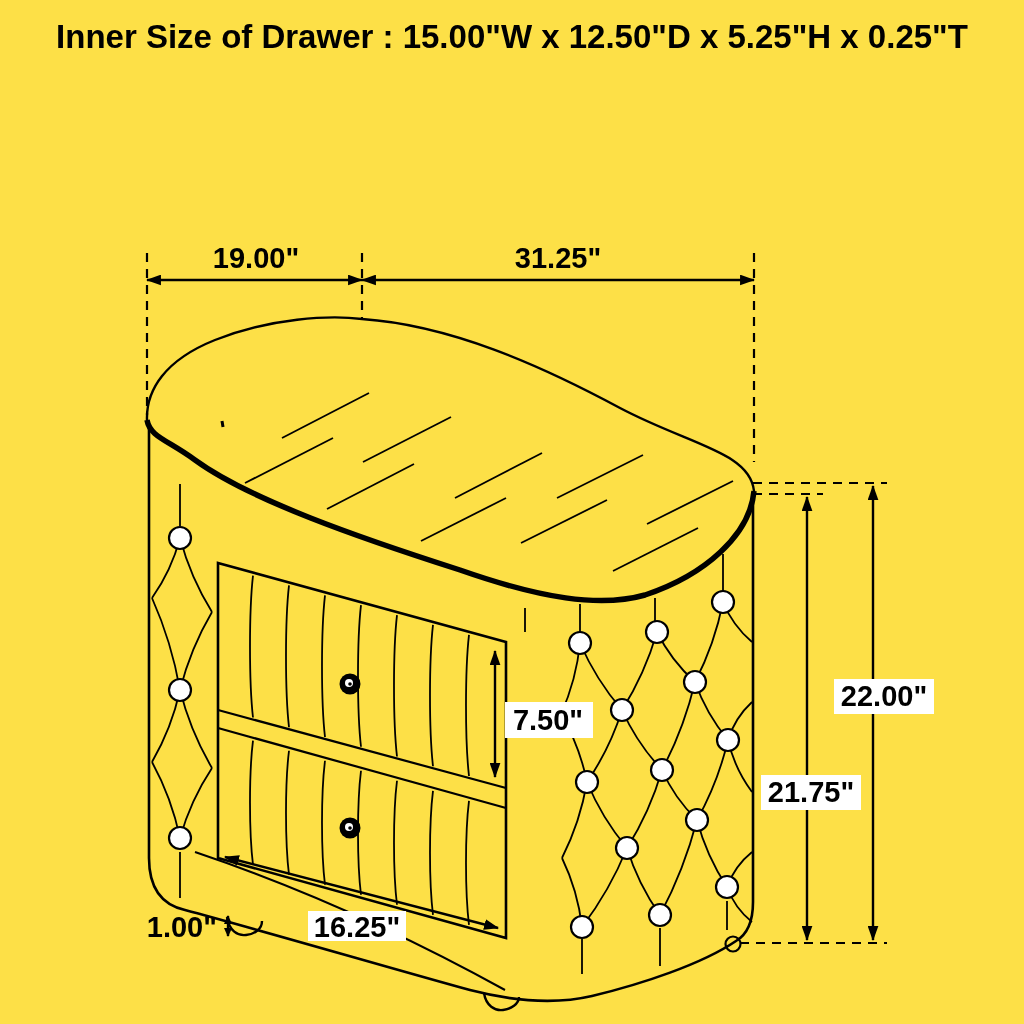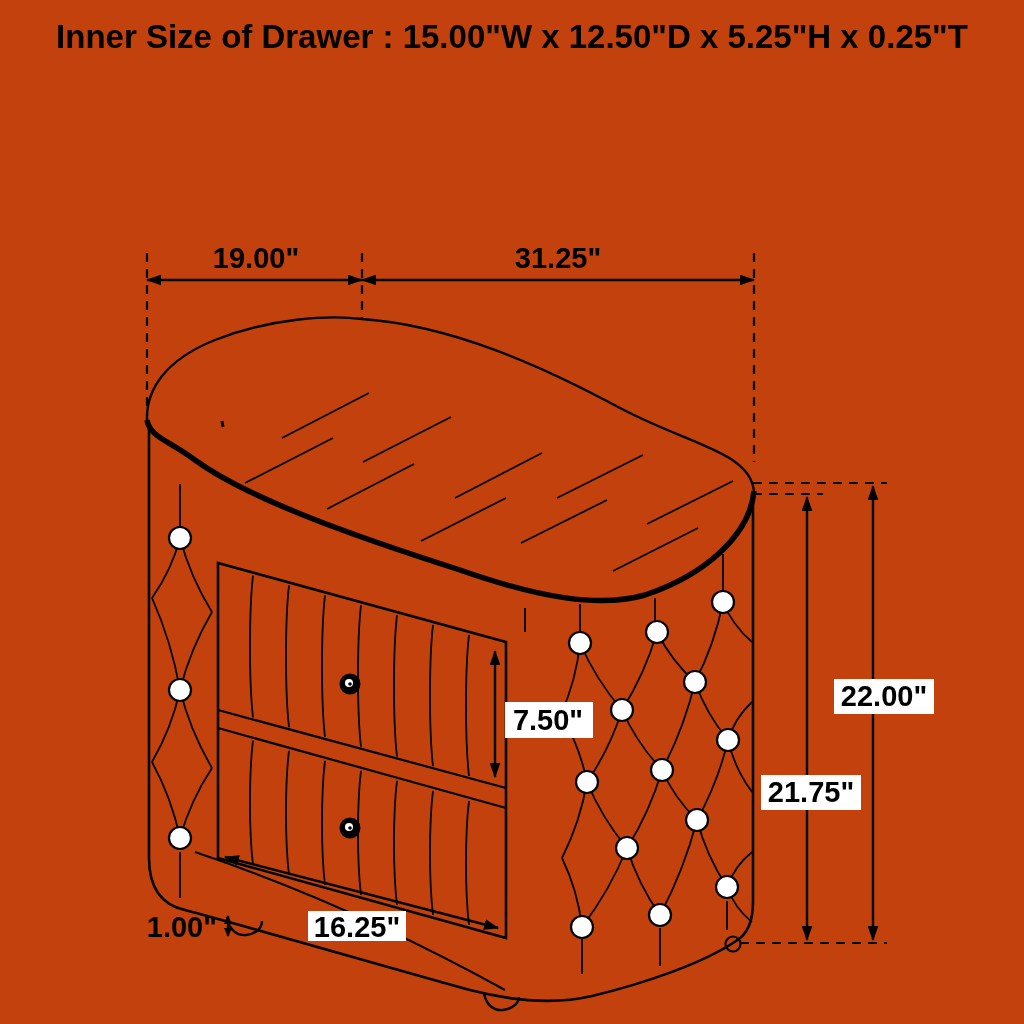--- a/index.html
+++ b/index.html
@@ -1,16 +1,16 @@
 <!DOCTYPE html>
 <html><head>
 <meta charset="utf-8">
 <style>
   html,body{margin:0;padding:0;background:#ffffff;}
-  .stage{position:relative;width:1024px;height:1024px;background:#c2410c;overflow:hidden;
+  .stage{position:relative;width:1024px;height:1024px;background:#fde047;overflow:hidden;
          font-family:"Liberation Sans", sans-serif;}
   svg{position:absolute;left:0;top:0;}
   text{fill:#000;font-family:"Liberation Sans", sans-serif;font-weight:bold;}
   .t-title{font-size:33px;}
   .t-dim{font-size:29px;}
   .ln{stroke:#000;fill:none;}
   .dash{stroke:#000;fill:none;stroke-width:2.2;stroke-dasharray:9 7;}
   .dim{stroke:#000;fill:none;stroke-width:2.4;}
   .bg{fill:#fff;}
 </style>

